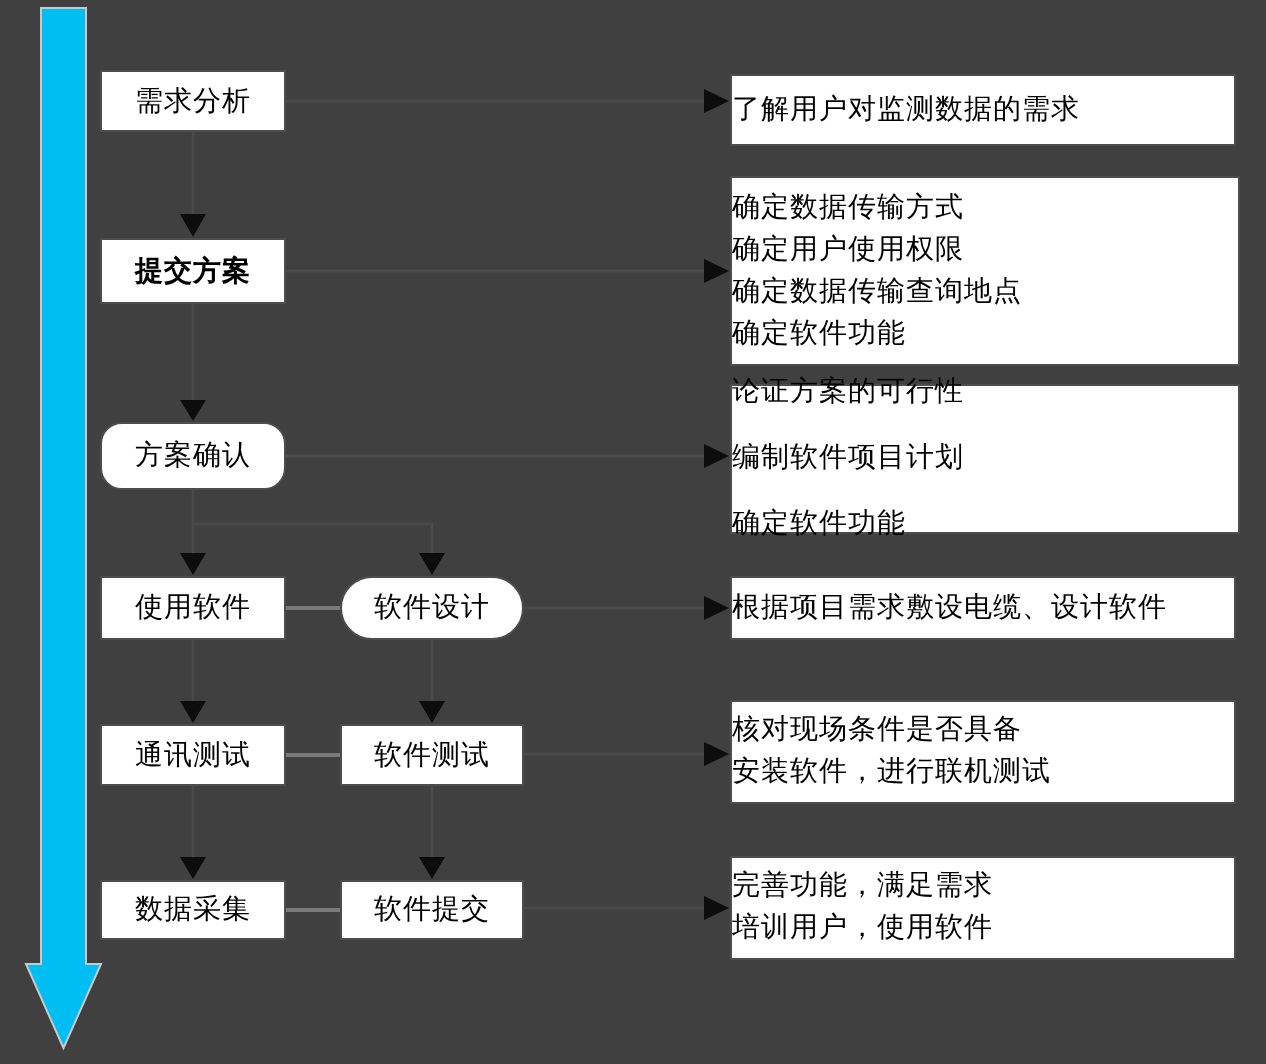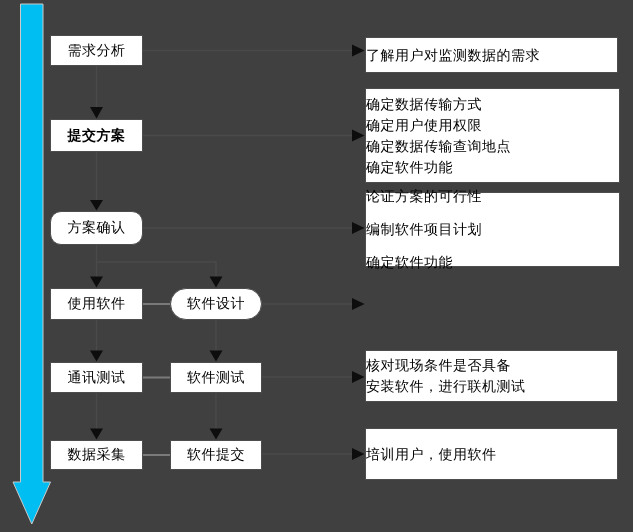--- a/index.html
+++ b/index.html
@@ -171,21 +171,25 @@
     <div>确定数据传输方式</div>
     <div>确定用户使用权限</div>
     <div>确定数据传输查询地点</div>
     <div>确定软件功能</div>
   </div>
   <div class="note b-n3">
     <div>论证方案的可行性</div>
     <div>编制软件项目计划</div>
     <div>确定软件功能</div>
   </div>
+  <div class="note b-n4">
+    <div>根据项目需求敷设电缆、设计软件</div>
+  </div>
   <div class="note b-n5">
     <div>核对现场条件是否具备</div>
     <div>安装软件，进行联机测试</div>
   </div>
   <div class="note b-n6">
+    <div>完善功能，满足需求</div>
     <div>培训用户，使用软件</div>
   </div>
 
 </div>
 
 </body></html>

